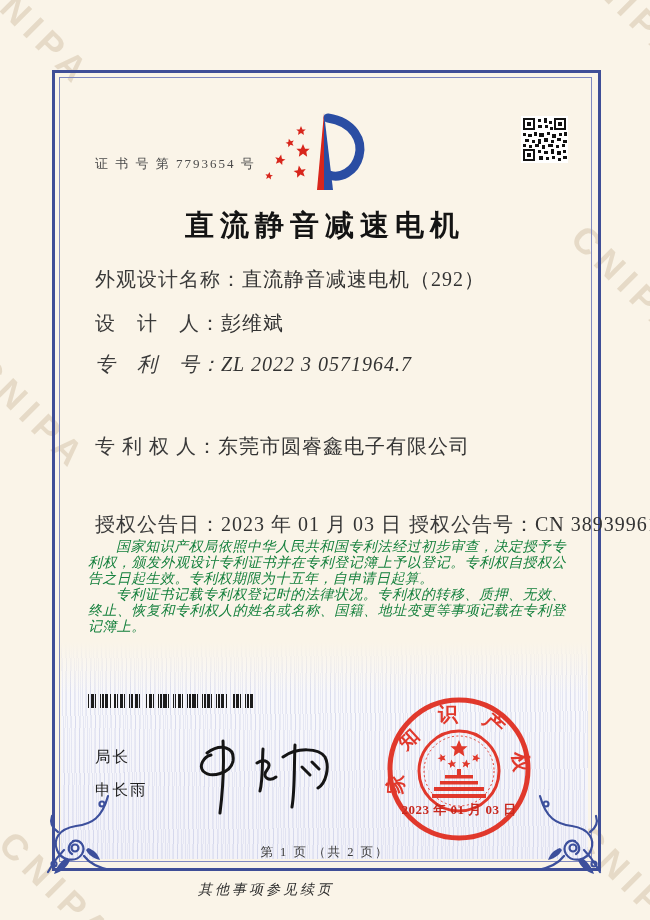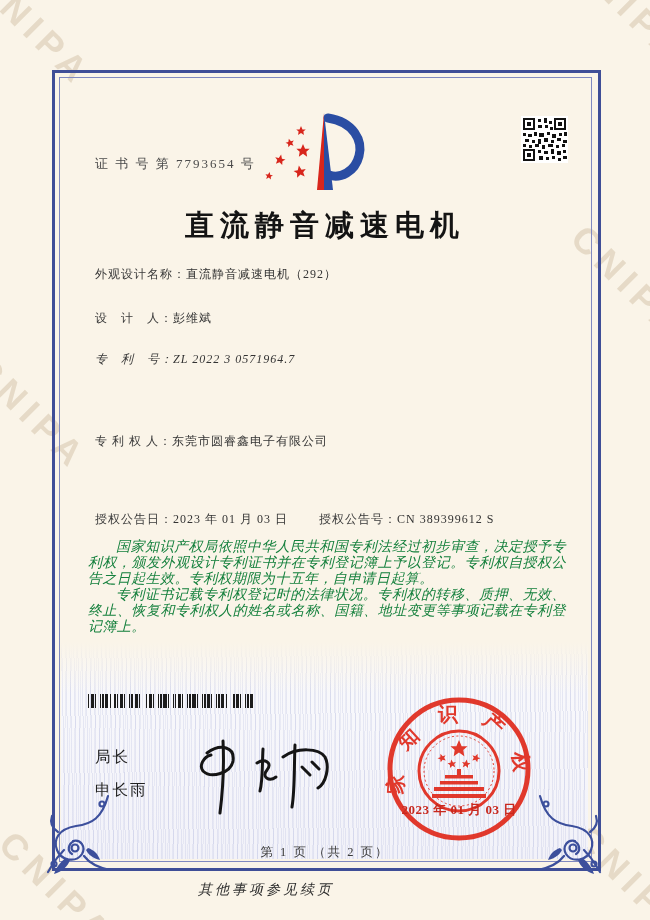--- a/index.html
+++ b/index.html
@@ -25,24 +25,24 @@
     position:absolute;left:61px;top:642px;width:527px;height:52px;
     background:linear-gradient(180deg,#faf4e8,rgba(250,244,232,0));
   }
   .cert-no{position:absolute;left:95px;top:107px;font-size:13px;letter-spacing:2px;color:#4a4a4a;margin-top:48px;}
   .logo{position:absolute;left:256px;top:103px;width:140px;height:100px;}
   .qr{position:absolute;left:521px;top:116px;width:47px;height:47px;}
   .title{
     position:absolute;left:0;top:206px;width:650px;text-align:center;
     font-size:29px;font-weight:bold;letter-spacing:6px;color:#141414;
   }
-  .frow{position:absolute;left:95px;font-size:12px;color:#3a3a3a;letter-spacing:1px;white-space:nowrap;}
+  .frow{position:absolute;left:95px;font-size:20px;color:#3a3a3a;letter-spacing:1px;white-space:nowrap;}
   .frow .lbl{color:#3a3a3a;}
   .frow .val{color:#333;}
-  .pair2{margin-left:31px;}
+  .pair2{margin-left:7px;}
   .bodytext{
     position:absolute;left:88px;top:539px;width:478px;
     font-size:14px;line-height:16px;color:#15803d;font-style:italic;letter-spacing:0.4px;
   }
   .bodytext p{margin:0;text-indent:2em;text-align:justify;}
   .barcode{
     position:absolute;left:88px;top:694px;width:167px;height:14px;
     background:repeating-linear-gradient(90deg,
       #1c1c1c 0 1.5px, transparent 1.5px 3px,
       #1c1c1c 3px 6px, transparent 6px 7.5px,

